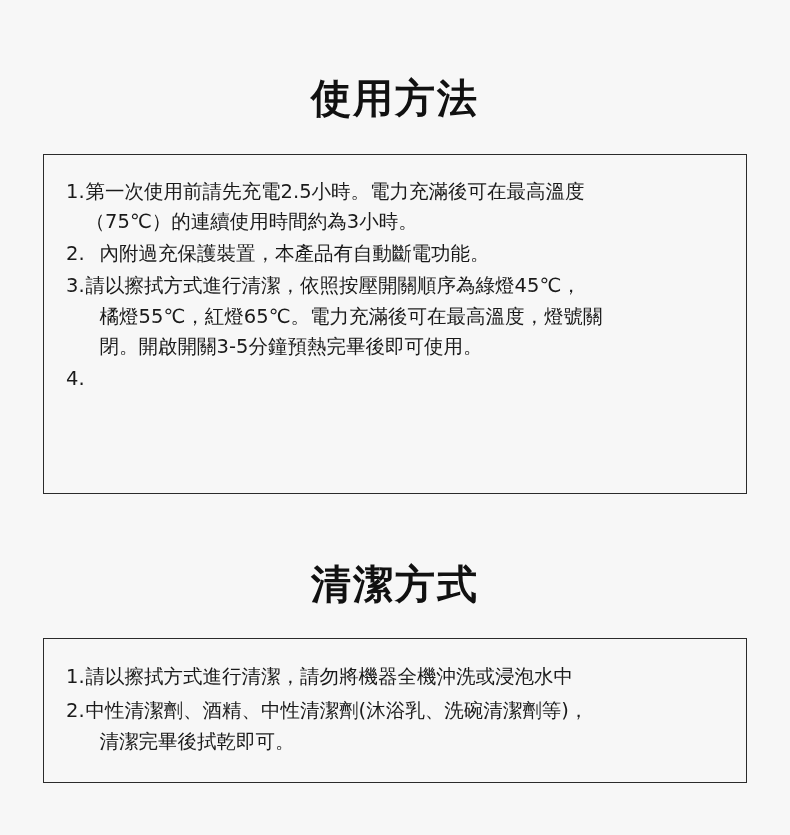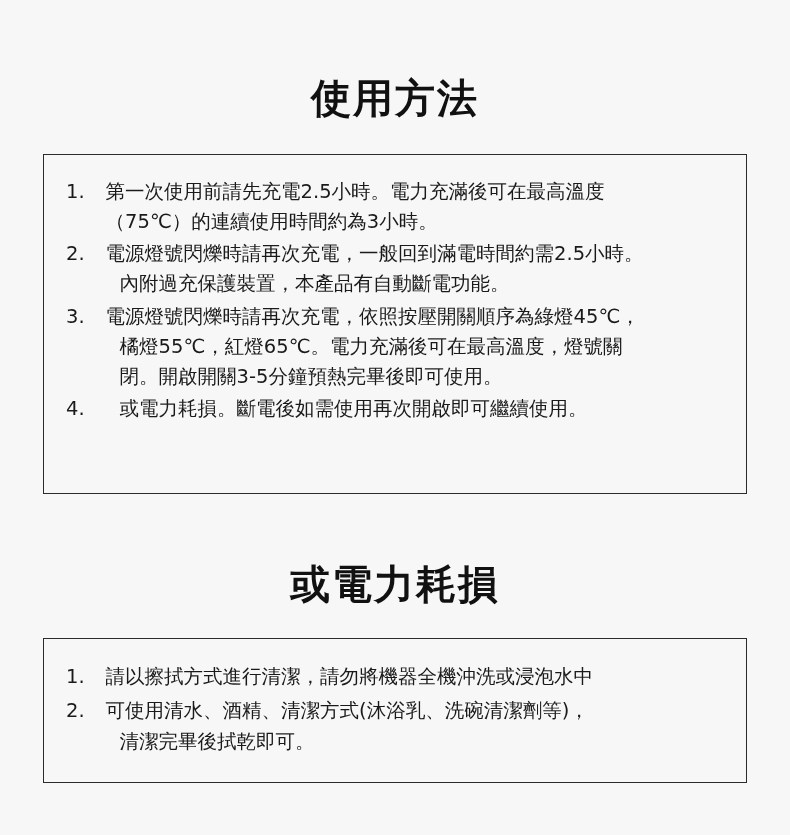--- a/index.html
+++ b/index.html
@@ -61,21 +61,20 @@
     flex: 0 0 auto;
     white-space: nowrap;
     padding-right: 1px;
   }
   .item-body {
     flex: 1 1 auto;
   }
   .item-body .cont {
     display: block;
     padding-left: 14px;
-    margin-left: 20px;
   }
   .item-body .cont.ind0 {
     padding-left: 0;
   }
   #cleaning-panel .item {
     font-size: 19.5px;
     line-height: 1.6;
   }
 </style>
 </head>
@@ -89,51 +88,49 @@
       <div class="item">
         <span class="item-num">1.</span>
         <span class="item-body">
           <span class="cont ind0">第一次使用前請先充電2.5小時。電力充滿後可在最高溫度</span>
           <span class="cont ind0">（75℃）的連續使用時間約為3小時。</span>
         </span>
       </div>
       <div class="item">
         <span class="item-num">2.</span>
         <span class="item-body">
-          <span class="cont ind0">電源燈號閃爍時請再次充電，一般回到滿電時間約需2.5小時。</span>
           <span class="cont">內附過充保護裝置，本產品有自動斷電功能。</span>
         </span>
       </div>
       <div class="item">
         <span class="item-num">3.</span>
         <span class="item-body">
-          <span class="cont ind0">電源燈號閃爍時請再次充電，依照按壓開關順序為綠燈45℃，</span>
+          <span class="cont ind0">請以擦拭方式進行清潔，依照按壓開關順序為綠燈45℃，</span>
           <span class="cont">橘燈55℃，紅燈65℃。電力充滿後可在最高溫度，燈號關</span>
           <span class="cont">閉。開啟開關3-5分鐘預熱完畢後即可使用。</span>
         </span>
       </div>
       <div class="item">
         <span class="item-num">4.</span>
         <span class="item-body">
-          <span class="cont">或電力耗損。斷電後如需使用再次開啟即可繼續使用。</span>
         </span>
       </div>
     </div>
 
-  <h1 class="section-title" id="cleaning-title">或電力耗損</h1>
+  <h1 class="section-title" id="cleaning-title">清潔方式</h1>
 
   <div class="panel" id="cleaning-panel">
       <div class="item">
         <span class="item-num">1.</span>
         <span class="item-body">
           <span class="cont ind0">請以擦拭方式進行清潔，請勿將機器全機沖洗或浸泡水中</span>
         </span>
       </div>
       <div class="item">
         <span class="item-num">2.</span>
         <span class="item-body">
-          <span class="cont ind0">可使用清水、酒精、清潔方式(沐浴乳、洗碗清潔劑等)，</span>
+          <span class="cont ind0">中性清潔劑、酒精、中性清潔劑(沐浴乳、洗碗清潔劑等)，</span>
           <span class="cont">清潔完畢後拭乾即可。</span>
         </span>
       </div>
     </div>
 
 </div>
 
 </body></html>

